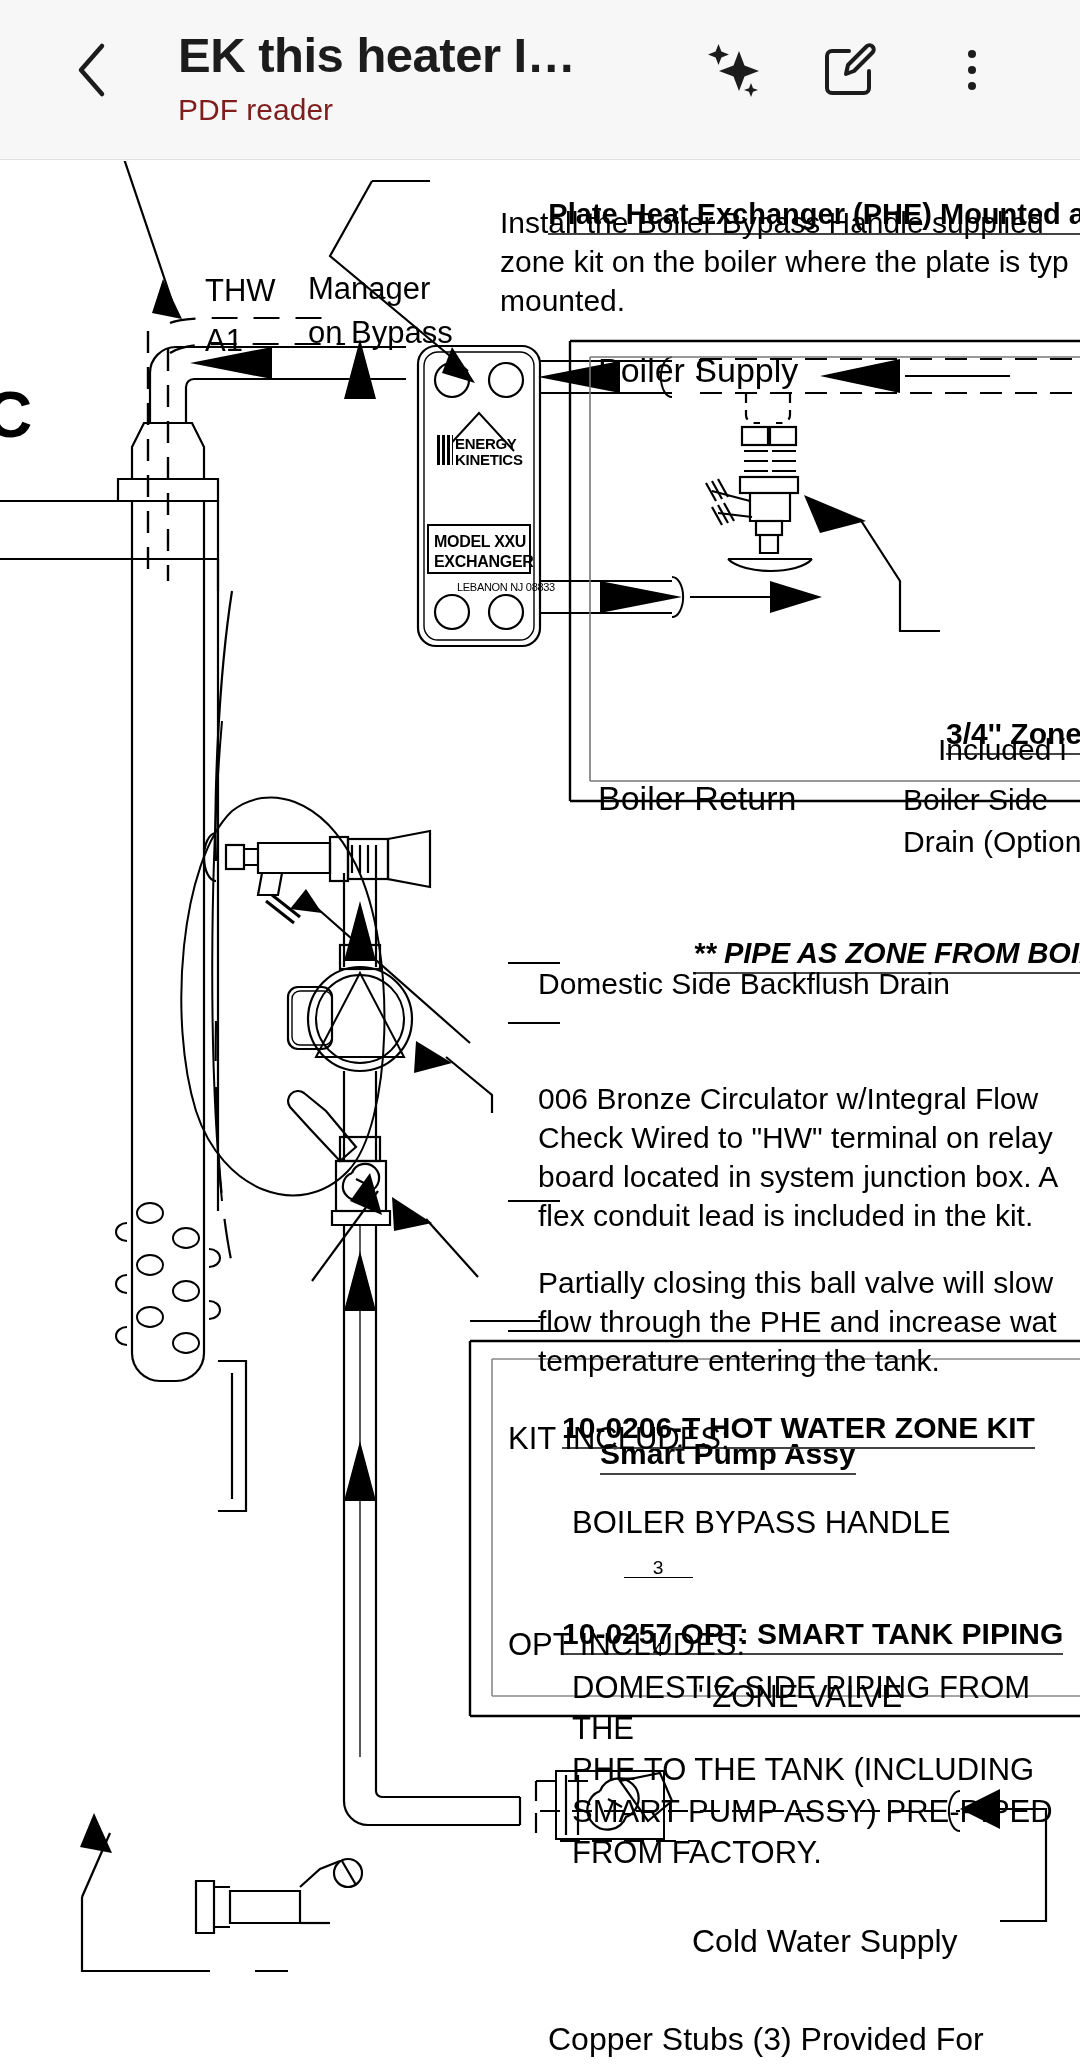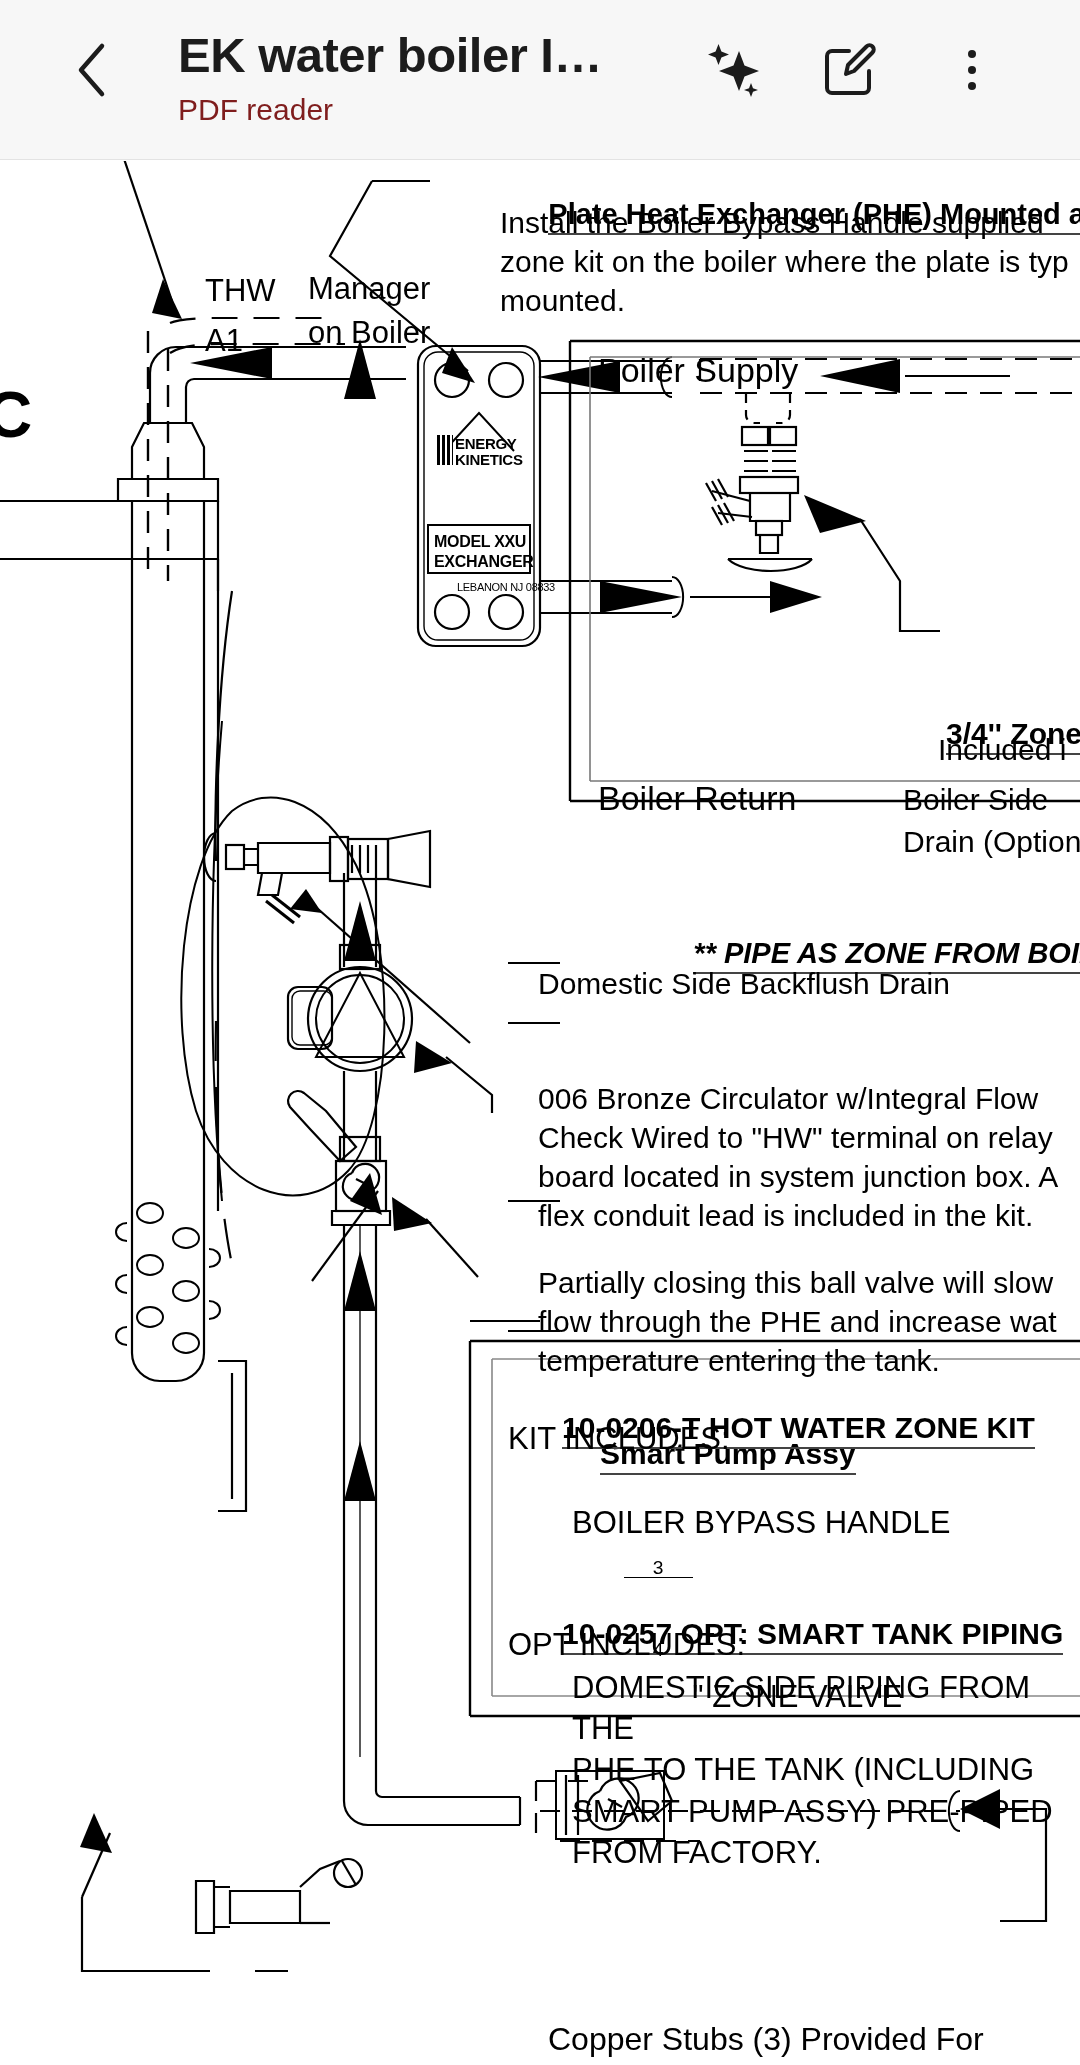--- a/index.html
+++ b/index.html
@@ -79,21 +79,21 @@
 
   <div class="appbar">
 
     <div class="back-btn">
       <svg width="34" height="56" viewBox="0 0 34 56">
         <polyline points="27,4 6,28 27,52" fill="none" stroke="#1c1c1c" stroke-width="4.5" stroke-linecap="round" stroke-linejoin="round"></polyline>
       </svg>
     </div>
 
     <div class="titlewrap">
-      <div class="doc-title">EK water boiler I…</div>
+      <div class="doc-title">EK this heater I…</div>
       <div class="doc-subtitle">PDF reader</div>
     </div>
 
     <div class="bar-icon" id="ai-icon">
       <svg width="62" height="62" viewBox="0 0 62 62">
         <path d="M38 12 L43.5 26.5 L58 32 L43.5 37.5 L38 52 L32.5 37.5 L18 32 L32.5 26.5 Z" fill="#1c1c1c"></path>
         <path d="M17.5 5 L20.4 12.6 L28 15.5 L20.4 18.4 L17.5 26 L14.6 18.4 L7 15.5 L14.6 12.6 Z" fill="#1c1c1c"></path>
         <path d="M50 44 L52 49.2 L57 51 L52 52.8 L50 58 L48 52.8 L43 51 L48 49.2 Z" fill="#1c1c1c"></path>
       </svg>
     </div>
@@ -326,21 +326,21 @@
     </div>
     <div class="para" style="left:500px; top:42px; font-size:30px; width:600px;">
       <div>Install the Boiler Bypass Handle supplied</div>
       <div>zone kit on the boiler where the plate is typ</div>
       <div>mounted.</div>
     </div>
 
     <div class="lbl" style="left:205px; top:112px; font-size:31px;">THW</div>
     <div class="lbl" style="left:205px; top:162px; font-size:31px;">A1</div>
     <div class="lbl" style="left:308px; top:110px; font-size:31px;">Manager</div>
-    <div class="lbl" style="left:308px; top:154px; font-size:31px;">on Boiler</div>
+    <div class="lbl" style="left:308px; top:154px; font-size:31px;">on Bypass</div>
 
     <div class="lbl" style="left:-14px; top:218px; font-size:64px; font-weight:700;">C</div>
 
     <div class="lbl" style="left:598px; top:190px; font-size:34px;">Boiler Supply</div>
     <div class="lbl" style="left:598px; top:618px; font-size:34px;">Boiler Return</div>
 
     <div class="lbl bold" style="left:896px; top:522px; font-size:30px;">
       <span class="ul">3/4'' Zone Va</span>
     </div>
     <div class="lbl" style="left:938px; top:572px; font-size:30px;">Included i</div>
@@ -395,16 +395,17 @@
       <span class="ul">10-0257 OPT: SMART TANK PIPING</span>
     </div>
     <div class="lbl" style="left:508px; top:1466px; font-size:31px;">OPT INCLUDES:</div>
     <div class="para" style="left:572px; top:1506px; font-size:31px; width:520px; line-height:1.33;">
       <div>DOMESTIC SIDE PIPING FROM THE</div>
       <div>PHE TO THE TANK (INCLUDING</div>
       <div>SMART PUMP ASSY)  PRE-PIPED</div>
       <div>FROM FACTORY.</div>
     </div>
 
+    <div class="lbl" style="left:692px; top:1762px; font-size:32px;">Cold Water Supply</div>
     <div class="lbl" style="left:548px; top:1860px; font-size:32px;">Copper Stubs (3) Provided For</div>
 
   </div>
 </div>
 
 </body></html>

